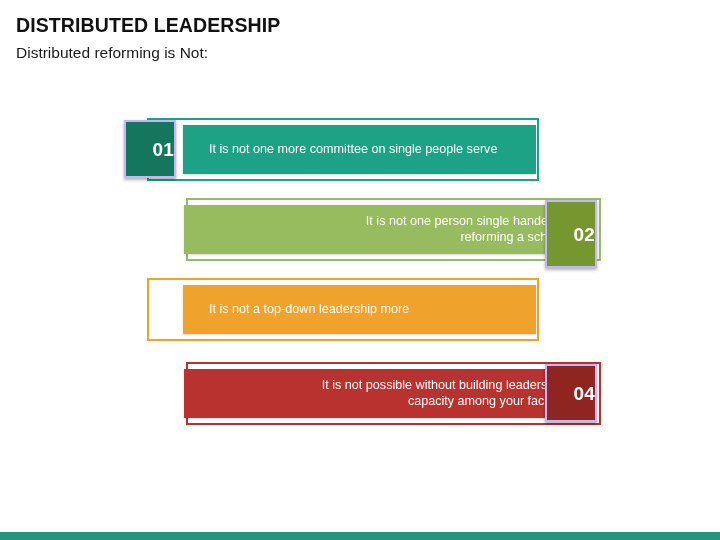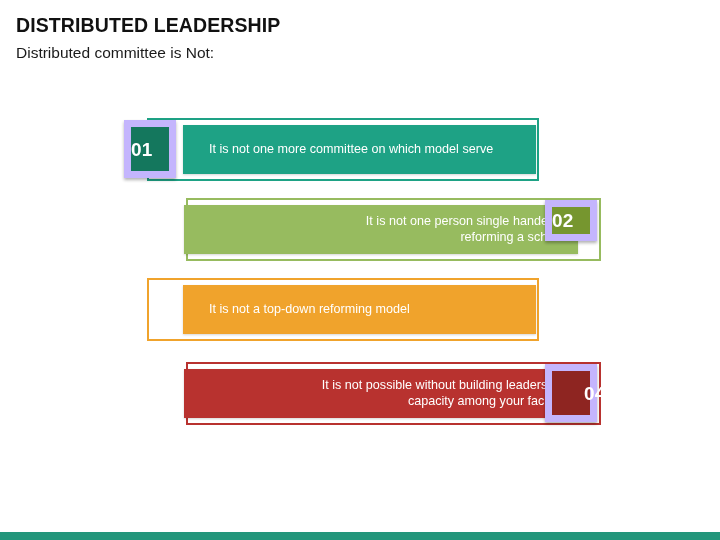--- a/index.html
+++ b/index.html
@@ -79,24 +79,24 @@
     font-size: 12.6px;
     line-height: 15.5px;
     font-weight: normal;
     white-space: pre-line;
   }
 
   
   .bar-badge {
     position: absolute;
     box-sizing: border-box;
-    border: 7px solid #c4b5fd;
+    border: 2px solid #c4b5fd;
     display: flex;
     align-items: center;
-    justify-content: flex-start;
+    justify-content: flex-end;
     box-shadow: 0 2px 3px rgba(0,0,0,0.3);
   }
 
   .bar-badge span {
     color: #ffffff;
     font-size: 19px;
     font-weight: bold;
     letter-spacing: 0.2px;
     line-height: 19px;
   }
@@ -110,45 +110,45 @@
     height: 8px;
   }
 </style>
 </head>
 <body>
 
 <div id="slide" style="background: rgb(255, 255, 255);">
 
   <div id="header">
     <div id="slide-title">DISTRIBUTED LEADERSHIP</div>
-    <div id="slide-subtitle">Distributed committee is Not:</div>
+    <div id="slide-subtitle">Distributed reforming is Not:</div>
   </div>
 
   <div id="bars">
       <div class="bar-row" style="left: 0px; top: 118px; width: 720px;">
         <div class="bar-frame" style="left: 147px; top: 0px; width: 392px; height: 63px; border-color: rgb(30, 162, 133);"></div>
         <div class="bar-fill" style="left: 183px; top: 7px; width: 353px; height: 49px; background: rgb(30, 162, 133);"></div>
-        <div class="bar-text" style="top: 14px; height: 35px; display: flex; flex-direction: column; justify-content: center; left: 209px; width: 315px; text-align: left; align-items: flex-start;">It is not one more committee on which model serve</div>
+        <div class="bar-text" style="top: 14px; height: 35px; display: flex; flex-direction: column; justify-content: center; left: 209px; width: 315px; text-align: left; align-items: flex-start;">It is not one more committee on single people serve</div>
         <div class="bar-badge" style="left: 124px; top: 2px; width: 52px; height: 58px; background: rgb(20, 119, 93);">
           <span>01</span>
         </div>
       </div>
       <div class="bar-row" style="left: 0px; top: 196px; width: 720px;">
         <div class="bar-frame" style="left: 186px; top: 2px; width: 415px; height: 63px; border-color: rgb(151, 187, 95);"></div>
         <div class="bar-fill" style="left: 184px; top: 9px; width: 394px; height: 49px; background: rgb(151, 187, 95);"></div>
         <div class="bar-text" style="top: 16px; height: 35px; display: flex; flex-direction: column; justify-content: center; left: 196px; width: 368px; text-align: right; align-items: flex-end;">It is not one person single handedly
 reforming a school</div>
-        <div class="bar-badge" style="left: 545px; top: 4px; width: 52px; height: 41px; background: rgb(118, 150, 47);">
+        <div class="bar-badge" style="left: 545px; top: 4px; width: 52px; height: 68px; background: rgb(118, 150, 47);">
           <span>02</span>
         </div>
       </div>
       <div class="bar-row" style="left: 0px; top: 278px; width: 720px;">
         <div class="bar-frame" style="left: 147px; top: 0px; width: 392px; height: 63px; border-color: rgb(240, 163, 44);"></div>
         <div class="bar-fill" style="left: 183px; top: 7px; width: 353px; height: 49px; background: rgb(240, 163, 44);"></div>
-        <div class="bar-text" style="top: 14px; height: 35px; display: flex; flex-direction: column; justify-content: center; left: 209px; width: 315px; text-align: left; align-items: flex-start;">It is not a top-down reforming model</div>
+        <div class="bar-text" style="top: 14px; height: 35px; display: flex; flex-direction: column; justify-content: center; left: 209px; width: 315px; text-align: left; align-items: flex-start;">It is not a top-down leadership more</div>
       </div>
       <div class="bar-row" style="left: 0px; top: 360px; width: 720px;">
         <div class="bar-frame" style="left: 186px; top: 2px; width: 415px; height: 63px; border-color: rgb(184, 50, 47);"></div>
         <div class="bar-fill" style="left: 184px; top: 9px; width: 394px; height: 49px; background: rgb(184, 50, 47);"></div>
         <div class="bar-text" style="top: 16px; height: 35px; display: flex; flex-direction: column; justify-content: center; left: 196px; width: 368px; text-align: right; align-items: flex-end;">It is not possible without building leadership
 capacity among your faculty</div>
         <div class="bar-badge" style="left: 545px; top: 4px; width: 52px; height: 58px; background: rgb(142, 37, 33); padding-left: 32px;">
           <span>04</span>
         </div>
       </div>

